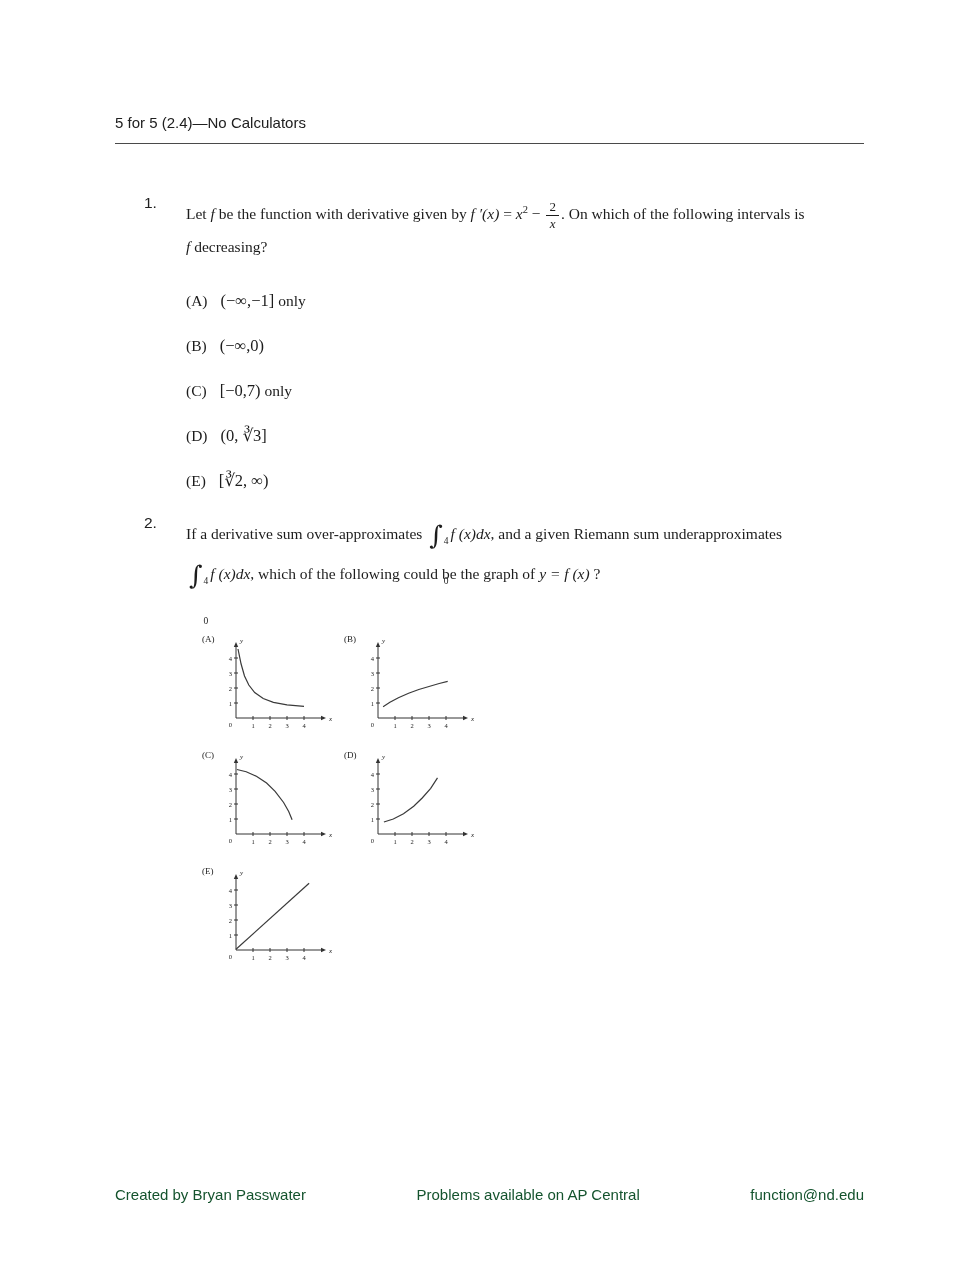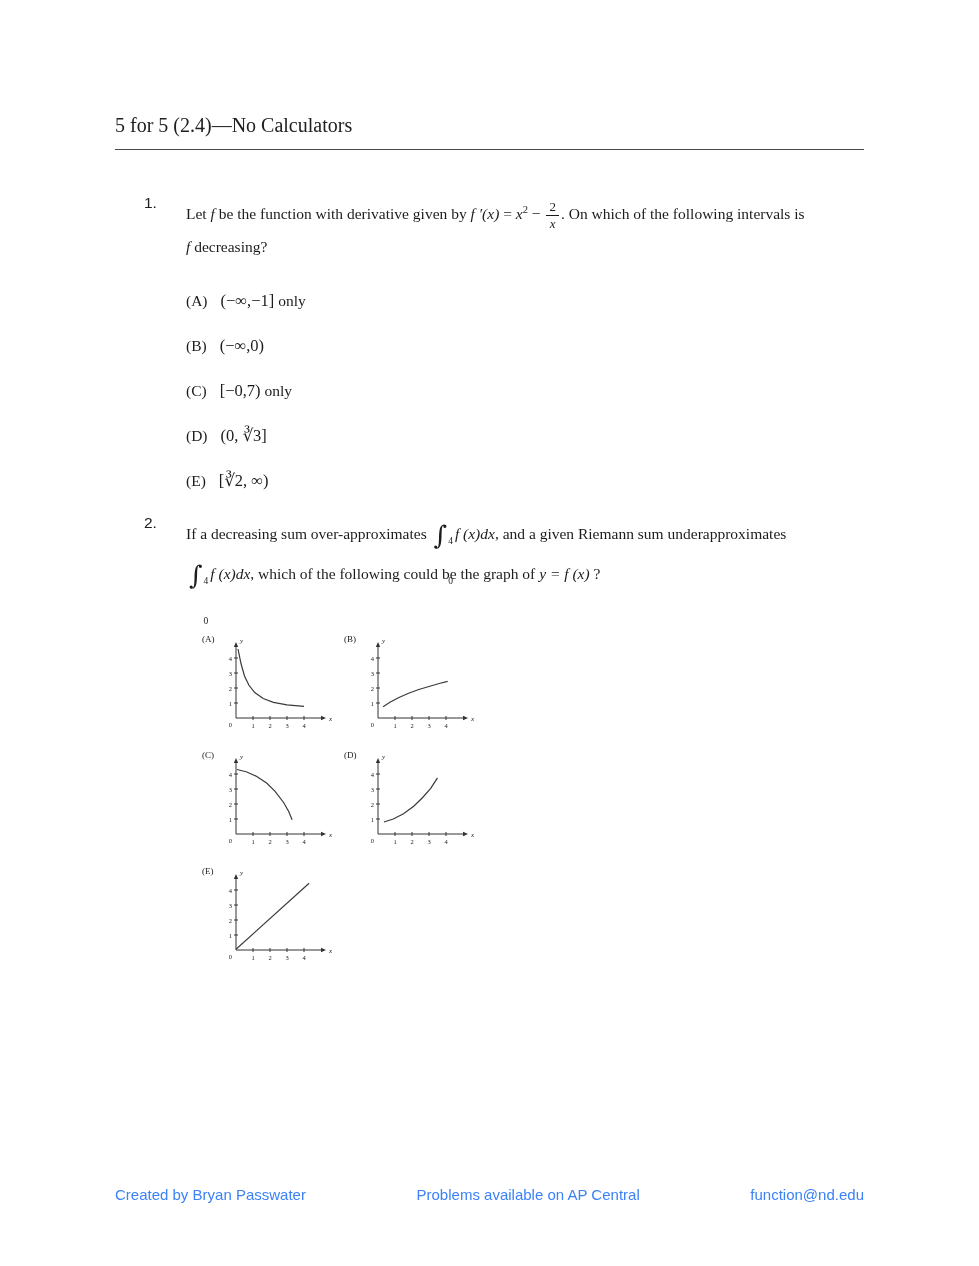--- a/index.html
+++ b/index.html
@@ -9,22 +9,22 @@
     width:979px; height:1266px;
     background:#ffffff;
     font-family:"Liberation Serif","DejaVu Serif",serif;
     color:#1c1c1c;
     overflow:hidden;
   }
   
   .header {
     position:absolute; left:115px; top:114px; width:749px;
     border-bottom:1px solid #4a4a4a; padding-bottom:12px;
-    font-family:Liberation Serif, serif;
-    font-size:20px; color:#202020;
+    font-family:Liberation Sans, sans-serif;
+    font-size:15px; color:#202020;
   }
   
   .question { position:absolute; display:flex; }
   .q1 { left:144px; top:194px; width:726px; }
   .q2 { left:144px; top:514px; width:726px; }
   .qnum { width:42px; font-size:15.5px; font-family:"Liberation Sans","DejaVu Sans",sans-serif; color:#202020; }
   .qbody { flex:1; max-width:700px; }
   .stem { font-size:15.5px; line-height:32px; }
   .q2 .stem { line-height:40px; }
   .mi { font-style:italic; }
@@ -48,21 +48,21 @@
   .axis { stroke:#333; stroke-width:1; }
   .arrow { fill:#333; }
   .curve { stroke:#3a3a3a; stroke-width:1.2; fill:none; }
   .tick { font-family:"Liberation Serif","DejaVu Serif",serif; font-size:6.5px; fill:#222; }
   .axis-label { font-family:"Liberation Serif","DejaVu Serif",serif; font-style:italic; font-size:7px; fill:#222; }
   
   .footer {
     position:absolute; left:115px; top:1186px; width:749px;
     display:flex; justify-content:space-between;
     font-family:"Liberation Sans","DejaVu Sans",sans-serif;
-    font-size:15px; color:#3b82f6;gap:25px;
+    font-size:15px; color:#14532d;gap:25px;
   }
 </style>
 </head>
 <body>
 
 <div class="page">
 
   <div class="header">
     <span>5 for 5 (2.4)—No Calculators</span>
   </div>
@@ -93,21 +93,21 @@
             <span>(E)</span>
             <span><span class="interval">[∛2, ∞)</span><span></span></span>
           </li>
       </ul>
     </div>
   </div>
 
   <div class="question q2">
     <div class="qnum">2.</div>
     <div class="qbody">
-      <p class="stem"><span>If a decreasing sum over-approximates </span><span class="integral">
+      <p class="stem"><span>If a derivative sum over-approximates </span><span class="integral">
             <span class="int-sign">∫</span>
             <span class="int-limits">
               <span>4</span>
               <span>0</span>
             </span>
           </span><span class="mi">f (x)dx</span><span>, and a given Riemann sum underapproximates </span><br><span class="integral">
             <span class="int-sign">∫</span>
             <span class="int-limits">
               <span>4</span>
               <span>0</span>

